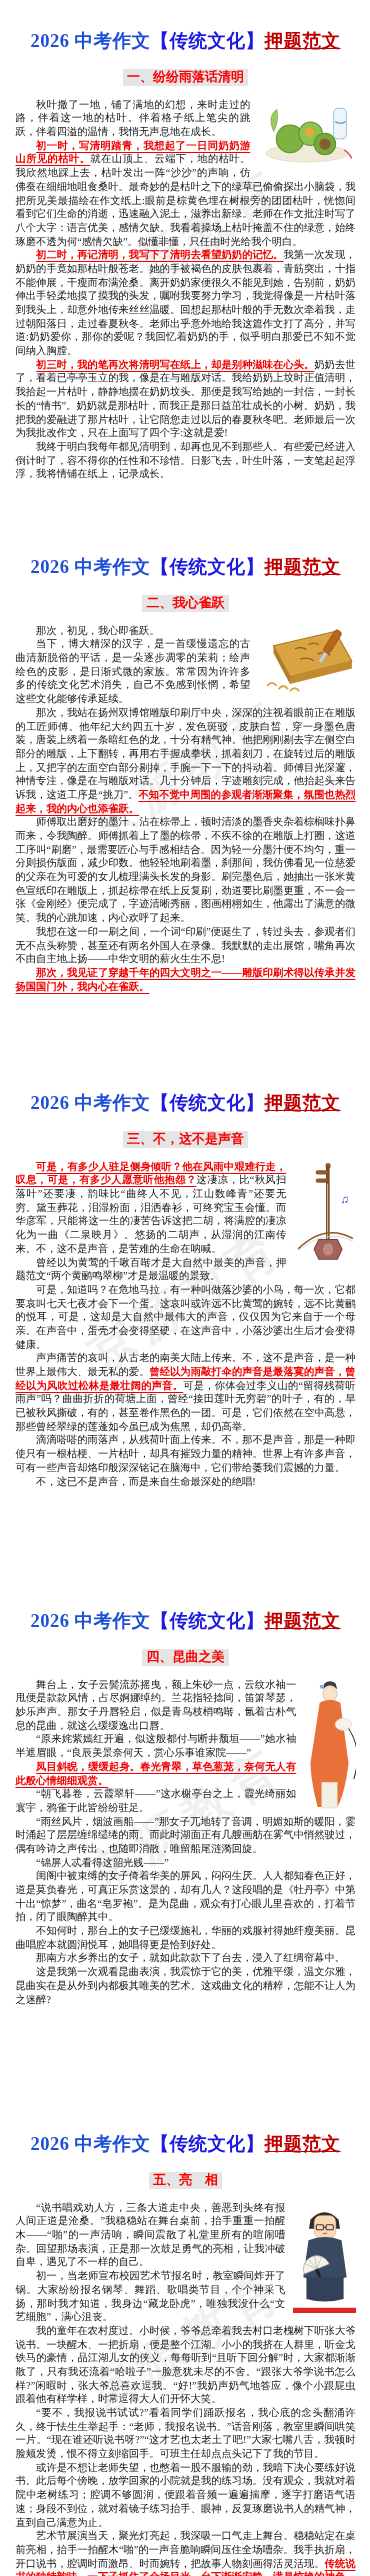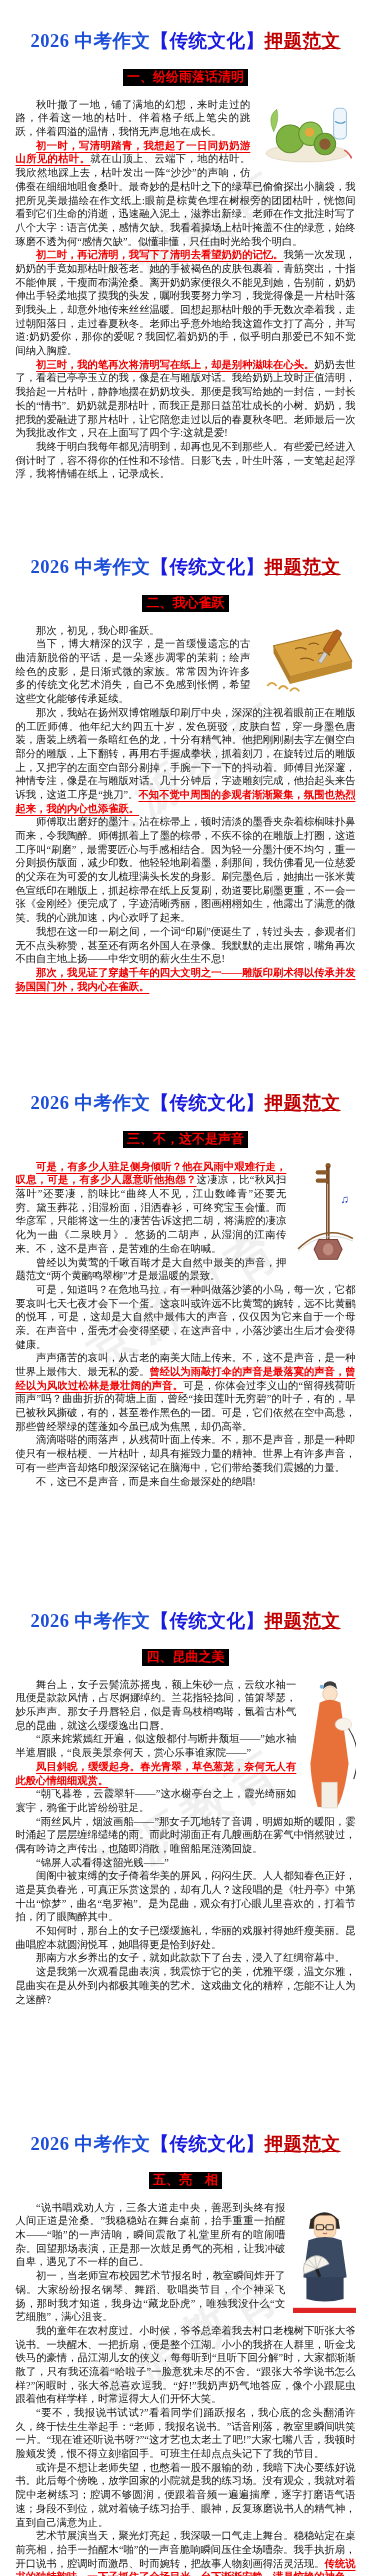--- a/index.html
+++ b/index.html
@@ -3,21 +3,21 @@
 <meta charset="utf-8">
 <style>
   html,body{margin:0;padding:0;background:#ffffff;}
   body{width:371px;font-family:"Liberation Serif","DejaVu Serif",serif;color:#111;}
   .page{position:relative;width:371px;box-sizing:border-box;padding:28px 15.5px 0 15.5px;overflow:hidden;}
   .doc-title{text-align:center;font-weight:bold;font-size:18.5px;white-space:nowrap;letter-spacing:0.5px;margin:0 0 15.5px 0;}
   .doc-title .t-black{color:#1d4ed8;}
   .doc-title .t-blue{color:#1b1be0;text-align:center;}
   .doc-title .t-red{color:#c00000;text-decoration:underline;}
   .sec-head-wrap{text-align:center;margin:0 0 11.3px 0;}
-  .sec-head{display:inline-block;background:#000000;color:#fa0000;font-weight:bold;font-size:13px;line-height:1.3;padding:0.5px 4.1px;}
+  .sec-head{display:inline-block;background:#e5e5e5;color:#fa0000;font-weight:bold;font-size:13px;line-height:1.3;padding:0.5px 4.1px;}
   .body-text{font-size:10.3px;line-height:1.33;text-align:justify;}
   .body-text p{margin:0;text-indent:2em;}
   .run-normal{color:#111111;}
   .run-red{color:#f00000;text-decoration:underline;text-decoration-thickness:1px;text-underline-offset:2.6px;font-weight:bold;}
   .illus{float:right;margin:2.1px 0 4.1px 7.2px;}
   .illus svg{display:block;}
   .watermark{position:absolute;top:46%;left:50%;transform:translate(-50%,-50%) rotate(-32deg);
     font-size:47px;font-weight:bold;color:rgba(110,110,110,0.10);letter-spacing:8.2px;
     white-space:nowrap;pointer-events:none;z-index:0;}
   .doc-title,.sec-head-wrap,.body-text{position:relative;z-index:1;}

